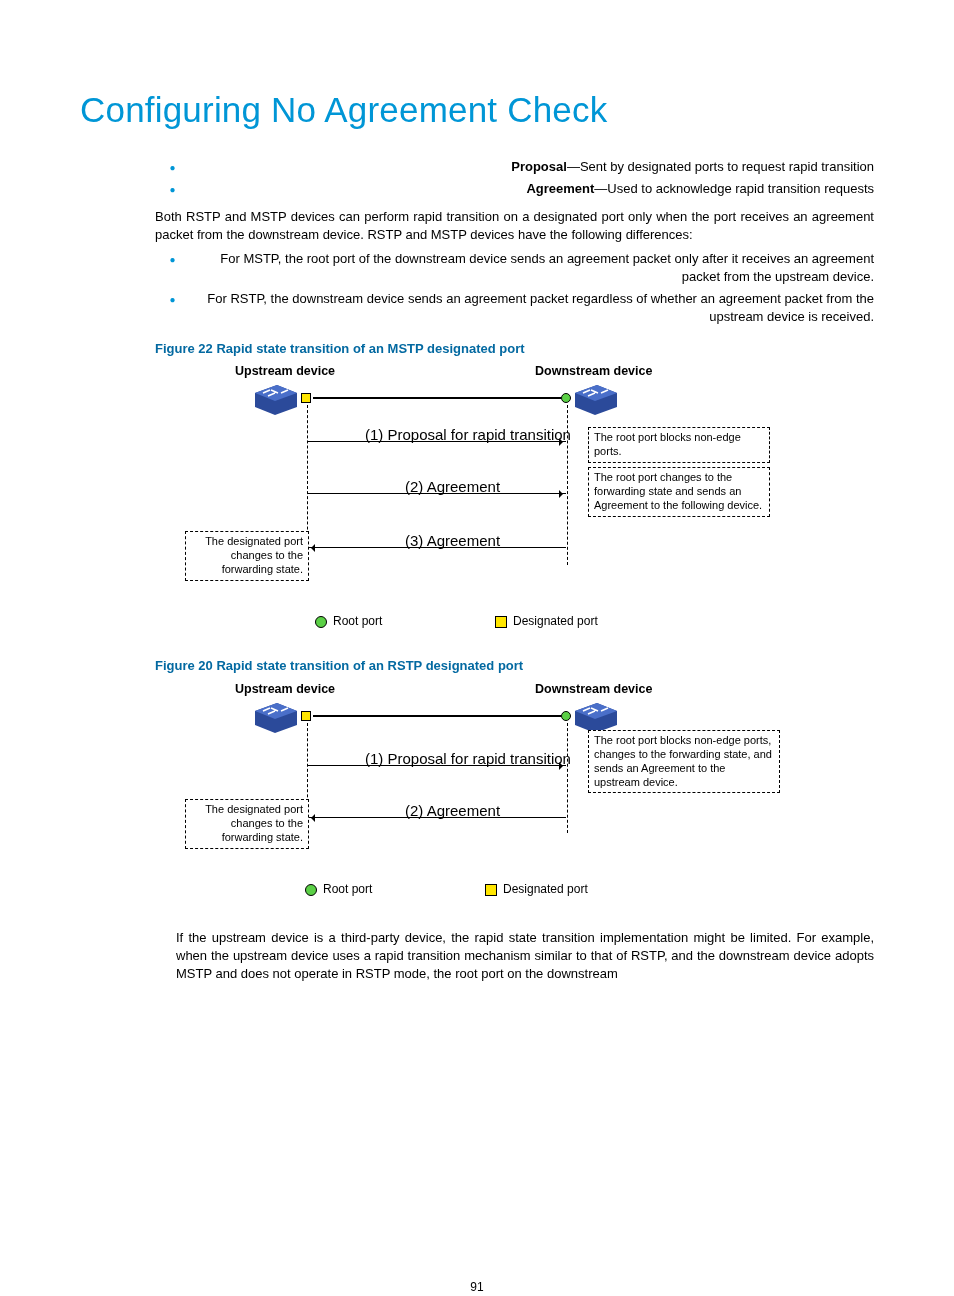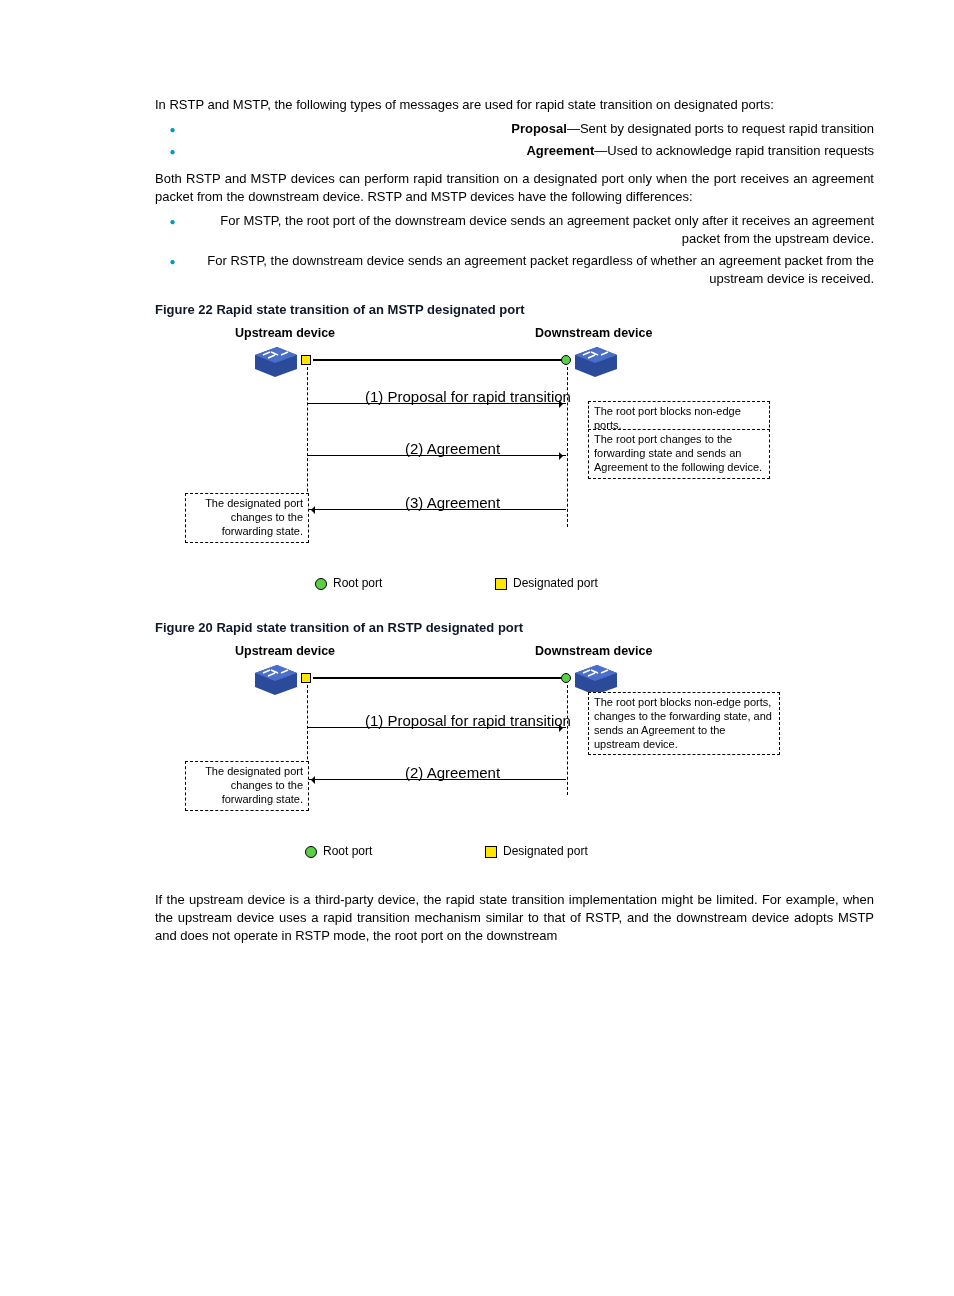--- a/index.html
+++ b/index.html
@@ -26,21 +26,21 @@
   }
   .body {
     margin-left: 75px;
     line-height: 1.38;
   }
   .body p { margin: 6px 0; text-align: justify; }
   .body ul { margin: 6px 0 10px 0; padding-left: 26px; }
   .body ul li { margin: 4px 0; padding-left: 2px; text-align: right; }
   .body ul li::marker { color: #0096d6; content: "●  "; font-size: 10px; }
   .fig-caption {
-    color: #0f172a;
+    color: #0369a1;
     font-weight: bold;
     font-size: 13px;
     margin: 14px 0 6px 0;
   }
   .figure {
     position: relative;
     width: 640px;
     margin: 0 0 6px 40px;
     font-size: 11.5px;
   }
@@ -77,23 +77,23 @@
   .legend .sq { display:inline-block; width:10px; height:10px; border:1px solid #000; background:#ffe600; vertical-align:middle; margin-right:6px; }
   .legend .cr { display:inline-block; width:10px; height:10px; border:1px solid #000; background:#5bd046; border-radius:50%; vertical-align:middle; margin-right:6px; }
   .pagenum {
     text-align:center; font-size:12px; position:absolute; bottom:36px; left:0; right:0;
   }
 </style>
 </head>
 <body>
 
 <div class="page">
+  <h1>Configuring No Agreement Check</h1>
 
   <div class="body">
-    <p>In RSTP and MSTP, the following types of messages are used for rapid state transition on designated ports:</p>
 
     <ul>
       <li><b>Proposal</b><span>—Sent by designated ports to request rapid transition</span></li>
       <li><b>Agreement</b><span>—Used to acknowledge rapid transition requests</span></li>
     </ul>
 
     <p>Both RSTP and MSTP devices can perform rapid transition on a designated port only when the port receives an agreement packet from the downstream device. RSTP and MSTP devices have the following differences:</p>
 
     <ul>
       <li>For MSTP, the root port of the downstream device sends an agreement packet only after it receives an agreement packet from the upstream device.</li>
@@ -123,21 +123,21 @@
 
       <div class="port-dot port-square" style="left:106px; top:30px;"></div>
       <div class="port-dot port-circle" style="left:366px; top:30px;"></div>
       <div class="link-line" style="left:118px; top:34px; width:248px;"></div>
 
       <div style="position:absolute; left:112px; top:42px; height:160px; border-left:1px dashed #000;"></div>
       <div style="position:absolute; left:372px; top:42px; height:160px; border-left:1px dashed #000;"></div>
 
       <div class="msg-label" style="left:170px; top:62px;">(1) Proposal for rapid transition</div>
       <div class="arrow-line" style="left:113px; top:78px; width:258px;"></div>
-      <div class="note-box" style="left:393px; top:76px; width:170px;">The root port blocks non-edge ports.</div>
+      <div class="note-box" style="left:393px; top:64px; width:170px;">The root port blocks non-edge ports.</div>
 
       <div class="msg-label" style="left:210px; top:114px;">(2) Agreement</div>
       <div class="arrow-line" style="left:113px; top:130px; width:258px;"></div>
       <div class="note-box" style="left:393px; top:104px; width:170px;">The root port changes to the forwarding state and sends an Agreement to the following device.</div>
 
       <div class="msg-label" style="left:210px; top:168px;">(3) Agreement</div>
       <div class="arrow-line left" style="left:113px; top:184px; width:258px;"></div>
       <div class="note-box" style="left:-10px; top:168px; width:112px; text-align:right;">The designated port changes to the forwarding state.</div>
 
       <div class="legend" style="left:120px; top:250px;"><span class="cr"></span><span>Root port</span></div>
@@ -177,16 +177,17 @@
       <div class="note-box" style="left:393px; top:49px; width:180px;">The root port blocks non-edge ports, changes to the forwarding state, and sends an Agreement to the upstream device.</div>
 
       <div class="msg-label" style="left:210px; top:120px;">(2) Agreement</div>
       <div class="arrow-line left" style="left:113px; top:136px; width:258px;"></div>
       <div class="note-box" style="left:-10px; top:118px; width:112px; text-align:right;">The designated port changes to the forwarding state.</div>
 
       <div class="legend" style="left:110px; top:200px;"><span class="cr"></span><span>Root port</span></div>
       <div class="legend" style="left:290px; top:200px;"><span class="sq"></span><span>Designated port</span></div>
     </div>
 
-    <p style="margin-top:18px;">If the upstream device is a third-party device, the rapid state transition implementation might be limited. For example, when the upstream device uses a rapid transition mechanism similar to that of RSTP, and the downstream device adopts MSTP and does not operate in RSTP mode, the root port on the downstream</p>
+    <p style="margin-top:18px;margin-left:21px;">If the upstream device is a third-party device, the rapid state transition implementation might be limited. For example, when the upstream device uses a rapid transition mechanism similar to that of RSTP, and the downstream device adopts MSTP and does not operate in RSTP mode, the root port on the downstream</p>
   </div>
 
+  <div class="pagenum">91</div>
 </div>
 
 </body></html>

